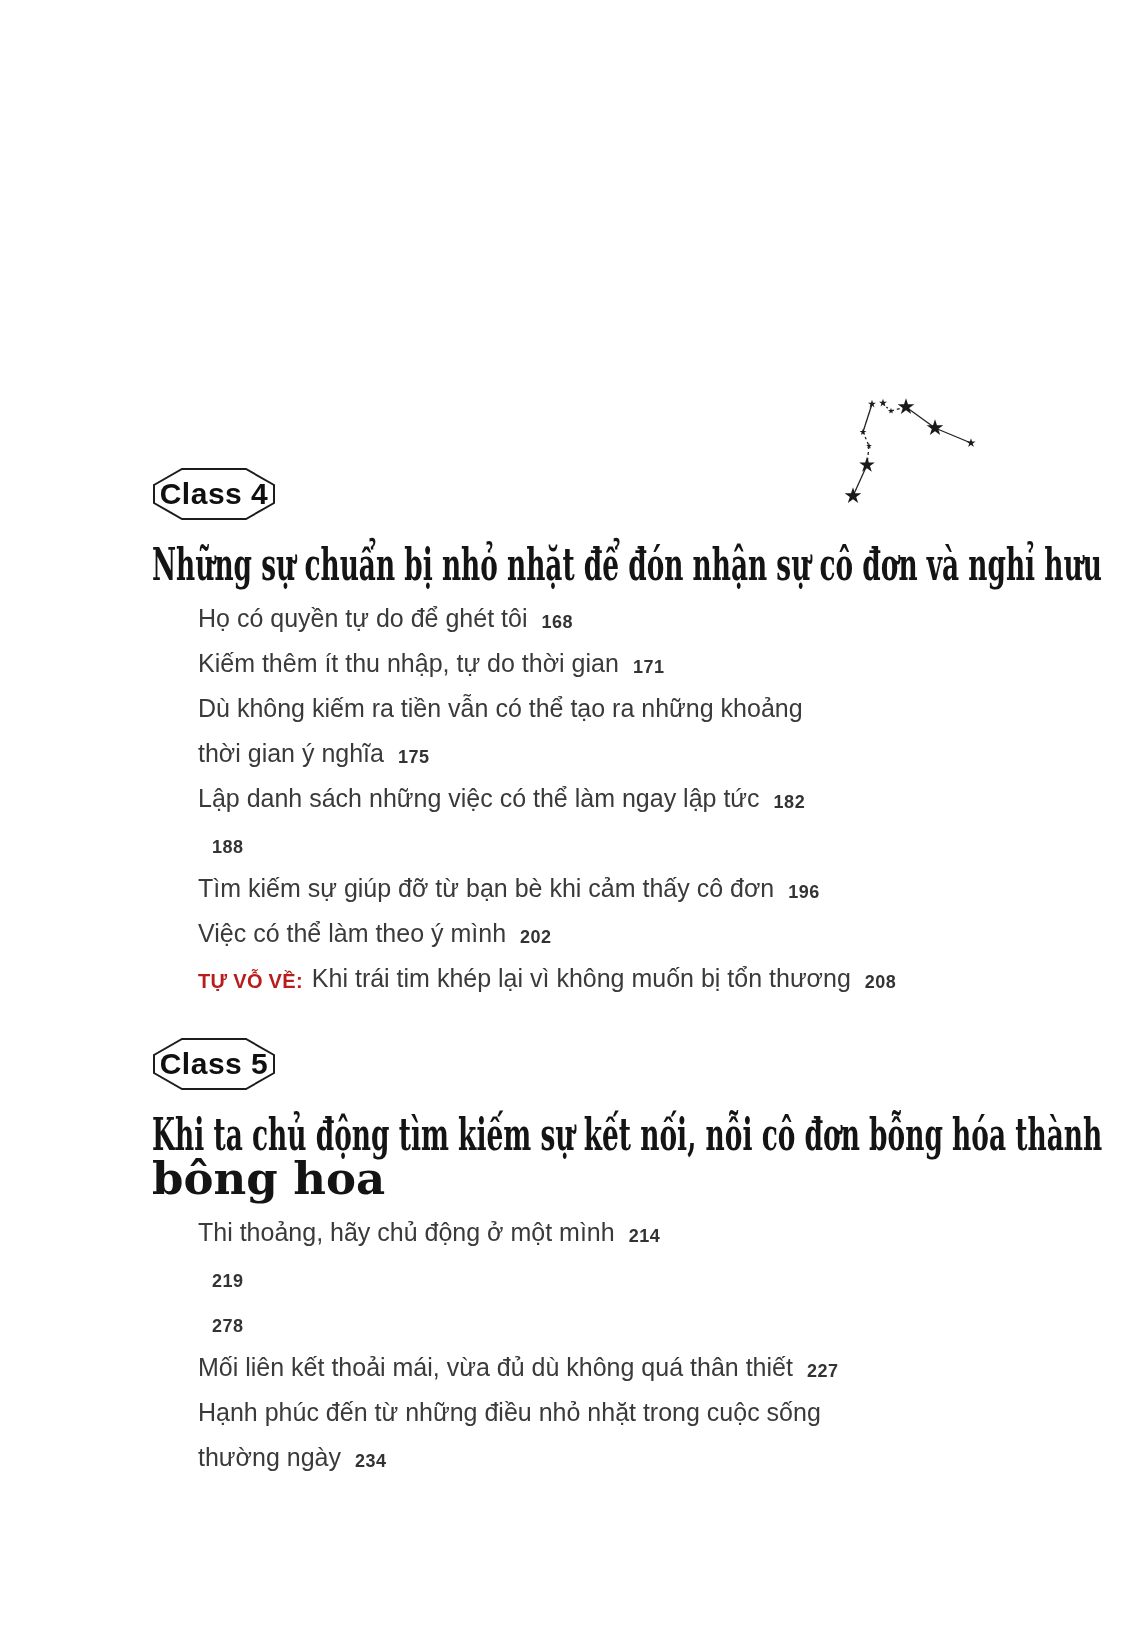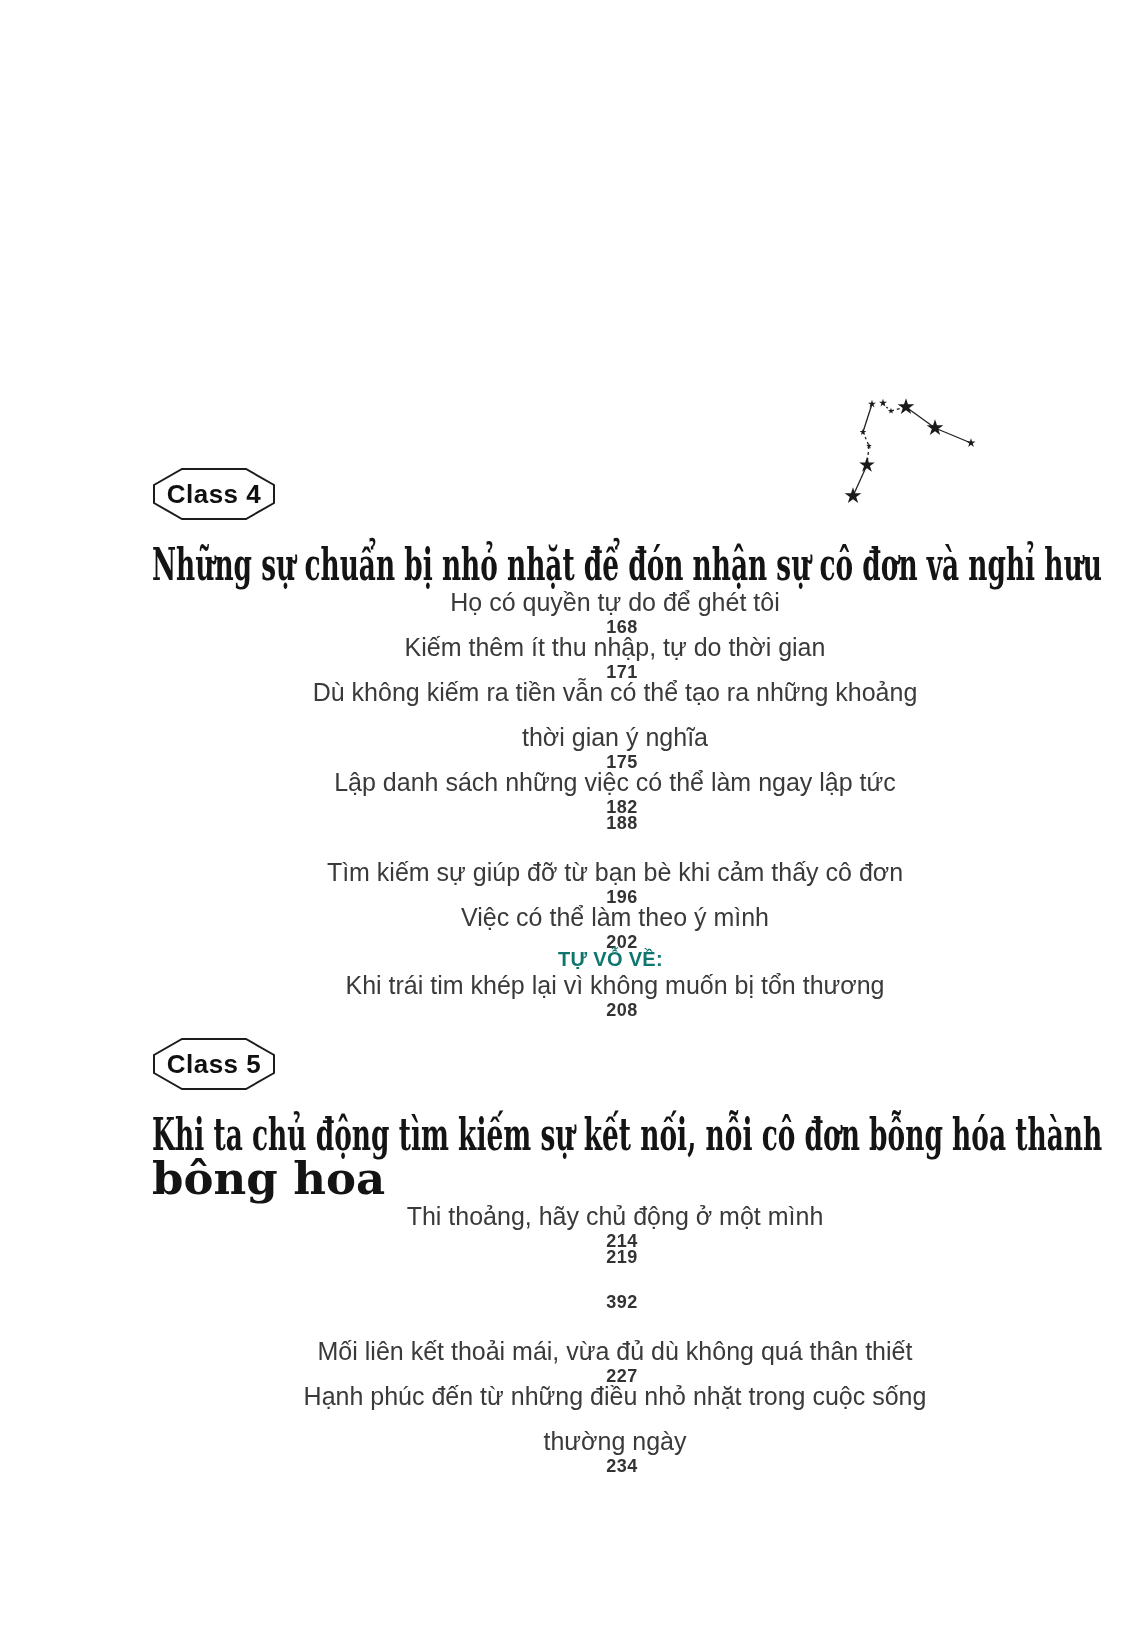--- a/index.html
+++ b/index.html
@@ -34,21 +34,21 @@
   .badge {
     position: relative;
     width: 124px;
     height: 54px;
   }
   .badge svg { position: absolute; inset: 0; display: block; }
   .badge-label {
     position: absolute; inset: 0;
     display: flex; align-items: center; justify-content: center;
     font-weight: bold;
-    font-size: 26px;
+    font-size: 30px;
     color: #101010;
     letter-spacing: 0.5px;
     text-align: right;
   }
 
   
   .section-title {
     margin-top: 22px;
     font-family: "DejaVu Serif", serif;
     font-weight: bold;
@@ -59,31 +59,30 @@
   .title-line {
     white-space: nowrap;
     width: 760px;
     display: block;
   }
 
   .rows { margin-top: 1px; }
   .toc-row {
     height: 45px;
     display: flex;
-    align-items: center;
+    align-items: flex-end;
     padding-left: 46px;
     color: #3a3a3a;
     font-size: 25px;
     white-space: nowrap;
-    flex-direction: column;
   }
   .prefix {
     font-weight: bold;
     font-size: 20px;
-    color: #0f766e;
+    color: #b91c1c;
     margin-right: 9px;
     letter-spacing: 0.3px;
   }
   .pagenum {
     font-size: 18px;
     font-weight: 600;
     color: #333333;
     margin-left: 14px;
     letter-spacing: 0.5px;
   }
@@ -193,21 +192,21 @@
 
       <div class="rows">
         <div class="toc-row">
           <span>Thi thoảng, hãy chủ động ở một mình</span>
           <span class="pagenum">214</span>
         </div>
         <div class="toc-row">
           <span class="pagenum">219</span>
         </div>
         <div class="toc-row">
-          <span class="pagenum">392</span>
+          <span class="pagenum">278</span>
         </div>
         <div class="toc-row">
           <span>Mối liên kết thoải mái, vừa đủ dù không quá thân thiết</span>
           <span class="pagenum">227</span>
         </div>
         <div class="toc-row">
           <span>Hạnh phúc đến từ những điều nhỏ nhặt trong cuộc sống</span>
         </div>
         <div class="toc-row">
           <span>thường ngày</span>

